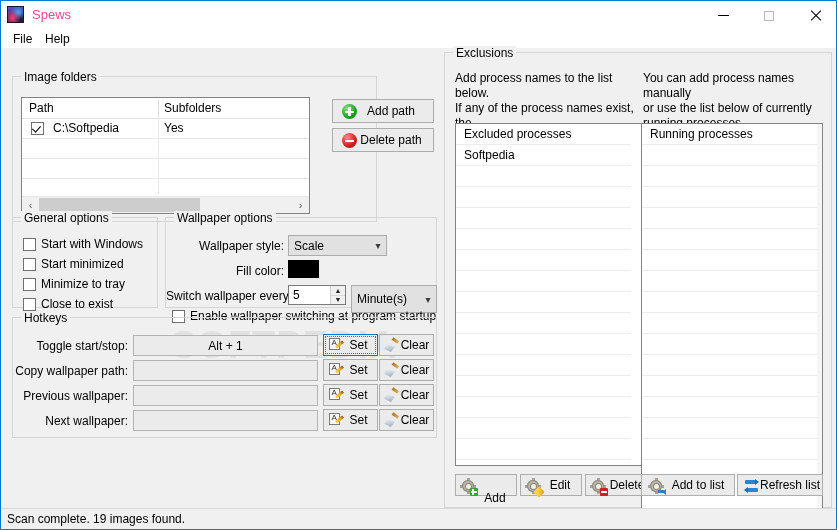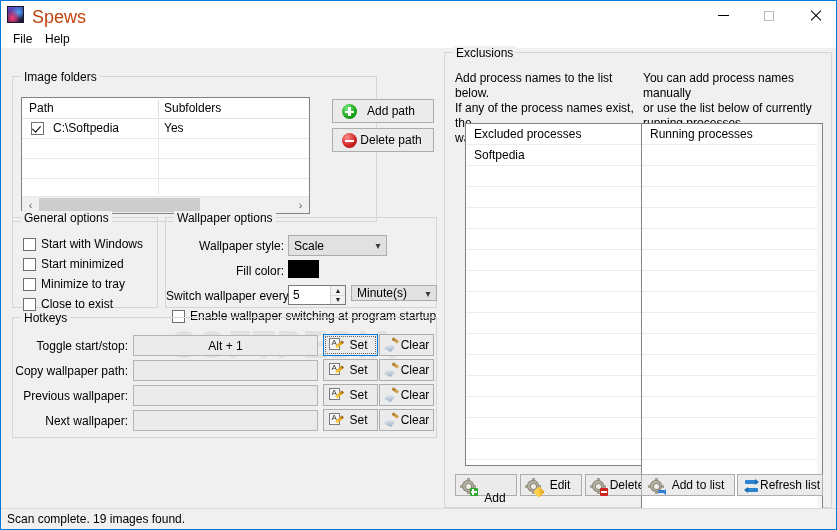--- a/index.html
+++ b/index.html
@@ -31,21 +31,21 @@
   }
   .app-icon .aurora {
     position: absolute; left: 1px; top: 1px; width: 15px; height: 15px;
     background:
       radial-gradient(ellipse at 30% 75%, #ff3f7a 0%, rgba(255,63,122,0) 55%),
       radial-gradient(ellipse at 70% 35%, #4aa8ff 0%, rgba(74,168,255,0) 55%),
       linear-gradient(160deg, #6a4fd8 0%, #201a3a 70%);
   }
   .win-title {
     position: absolute; left: 31px; top: 6px;
-    font-size: 18px; color: #c2410c; white-space: nowrap;
+    font-size: 13px; color: #ec4899; white-space: nowrap;
   }
   .win-btn {
     position: absolute; top: 0; width: 46px; height: 29px;
     display: flex; align-items: center; justify-content: center;
   }
   .win-btn.min { left: 699px; }
   .win-btn.max { left: 745px; }
   .win-btn.close { left: 791px; }
   .glyph-min { width: 11px; height: 1px; background: #000; }
   .glyph-max { width: 10px; height: 10px; border: 1px solid #b9b9b9; }
@@ -492,21 +492,21 @@
       <div class="swatch" style="left: 122px; top: 42px; width: 31px; height: 18px; background: rgb(0, 0, 0);"></div>
 
       <div class="lbl-right" style="left:0px;top:71px;width:118px;">Switch wallpaper every:</div>
       <div class="spin" style="left:122px;top:67px;width:58px;height:20px;">
         <span class="sv">5</span>
         <span class="sbtns">
           <div>▲</div>
           <div>▼</div>
         </span>
       </div>
-      <div class="combo" style="left:185px;top:67px;width:86px;height:16px;">
+      <div class="combo" style="left:185px;top:67px;width:86px;height:28px;">
         <span class="val">Minute(s)</span>
         <span class="chev">▾</span>
       </div>
 
       <div class="chk-row" style="left:6px;top:90px;">
         <span class="cb"></span>
         <span>Enable wallpaper switching at program startup</span>
       </div>
     </div>
 
@@ -596,21 +596,21 @@
     <div class="group" id="g-exclusions">
       <div class="legend">Exclusions</div>
 
       <div class="exc-text" style="left:10px;top:18px;width:190px;">Add process names to the list below.
 If any of the process names exist, the
 wallpaper will not be changed.</div>
       <div class="exc-text" style="left:198px;top:18px;width:190px;">You can add process names manually
 or use the list below of currently
 running processes.</div>
 
-      <div class="proclist" style="left:20px;top:70px;width:192px;height:343px;">
+      <div class="proclist" style="left:10px;top:70px;width:192px;height:343px;">
         <div class="pl-scroll"></div>
         <div class="pl-row" style="top:0px;width:175px;">
           <span>Excluded processes</span>
         </div>
         <div class="pl-row" style="top:21px;width:175px;">
           <span>Softpedia</span>
         </div>
         <div class="pl-row" style="top:42px;width:175px;"></div>
         <div class="pl-row" style="top:63px;width:175px;"></div>
         <div class="pl-row" style="top:84px;width:175px;"></div>

